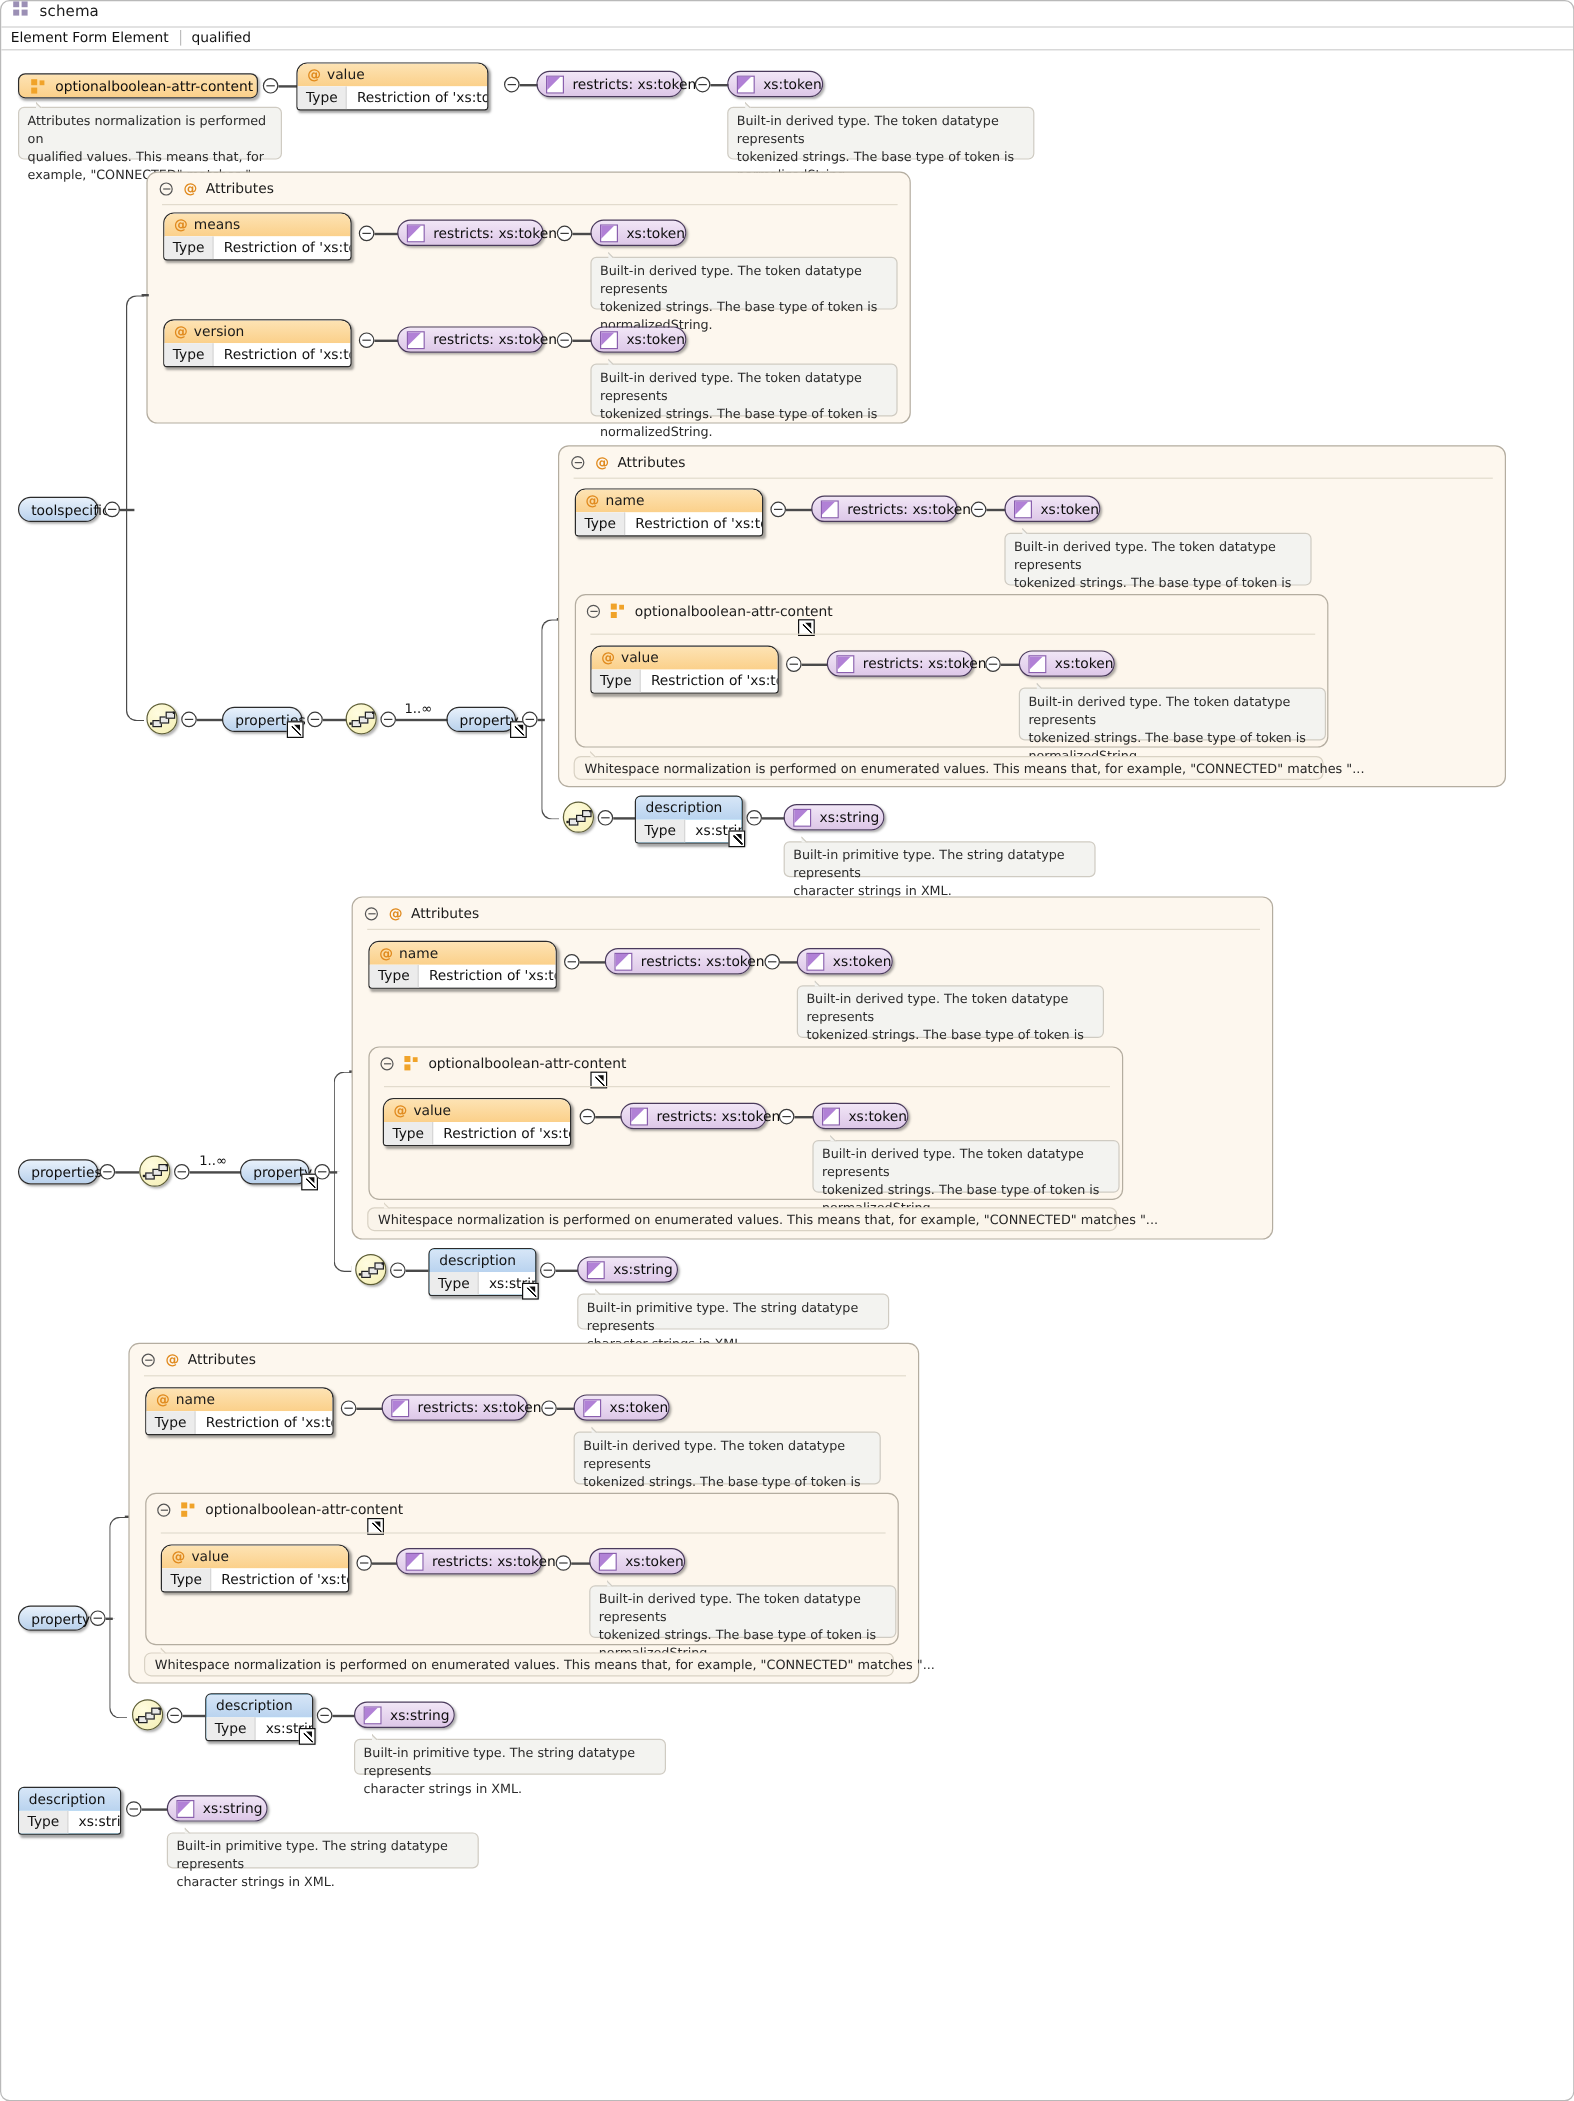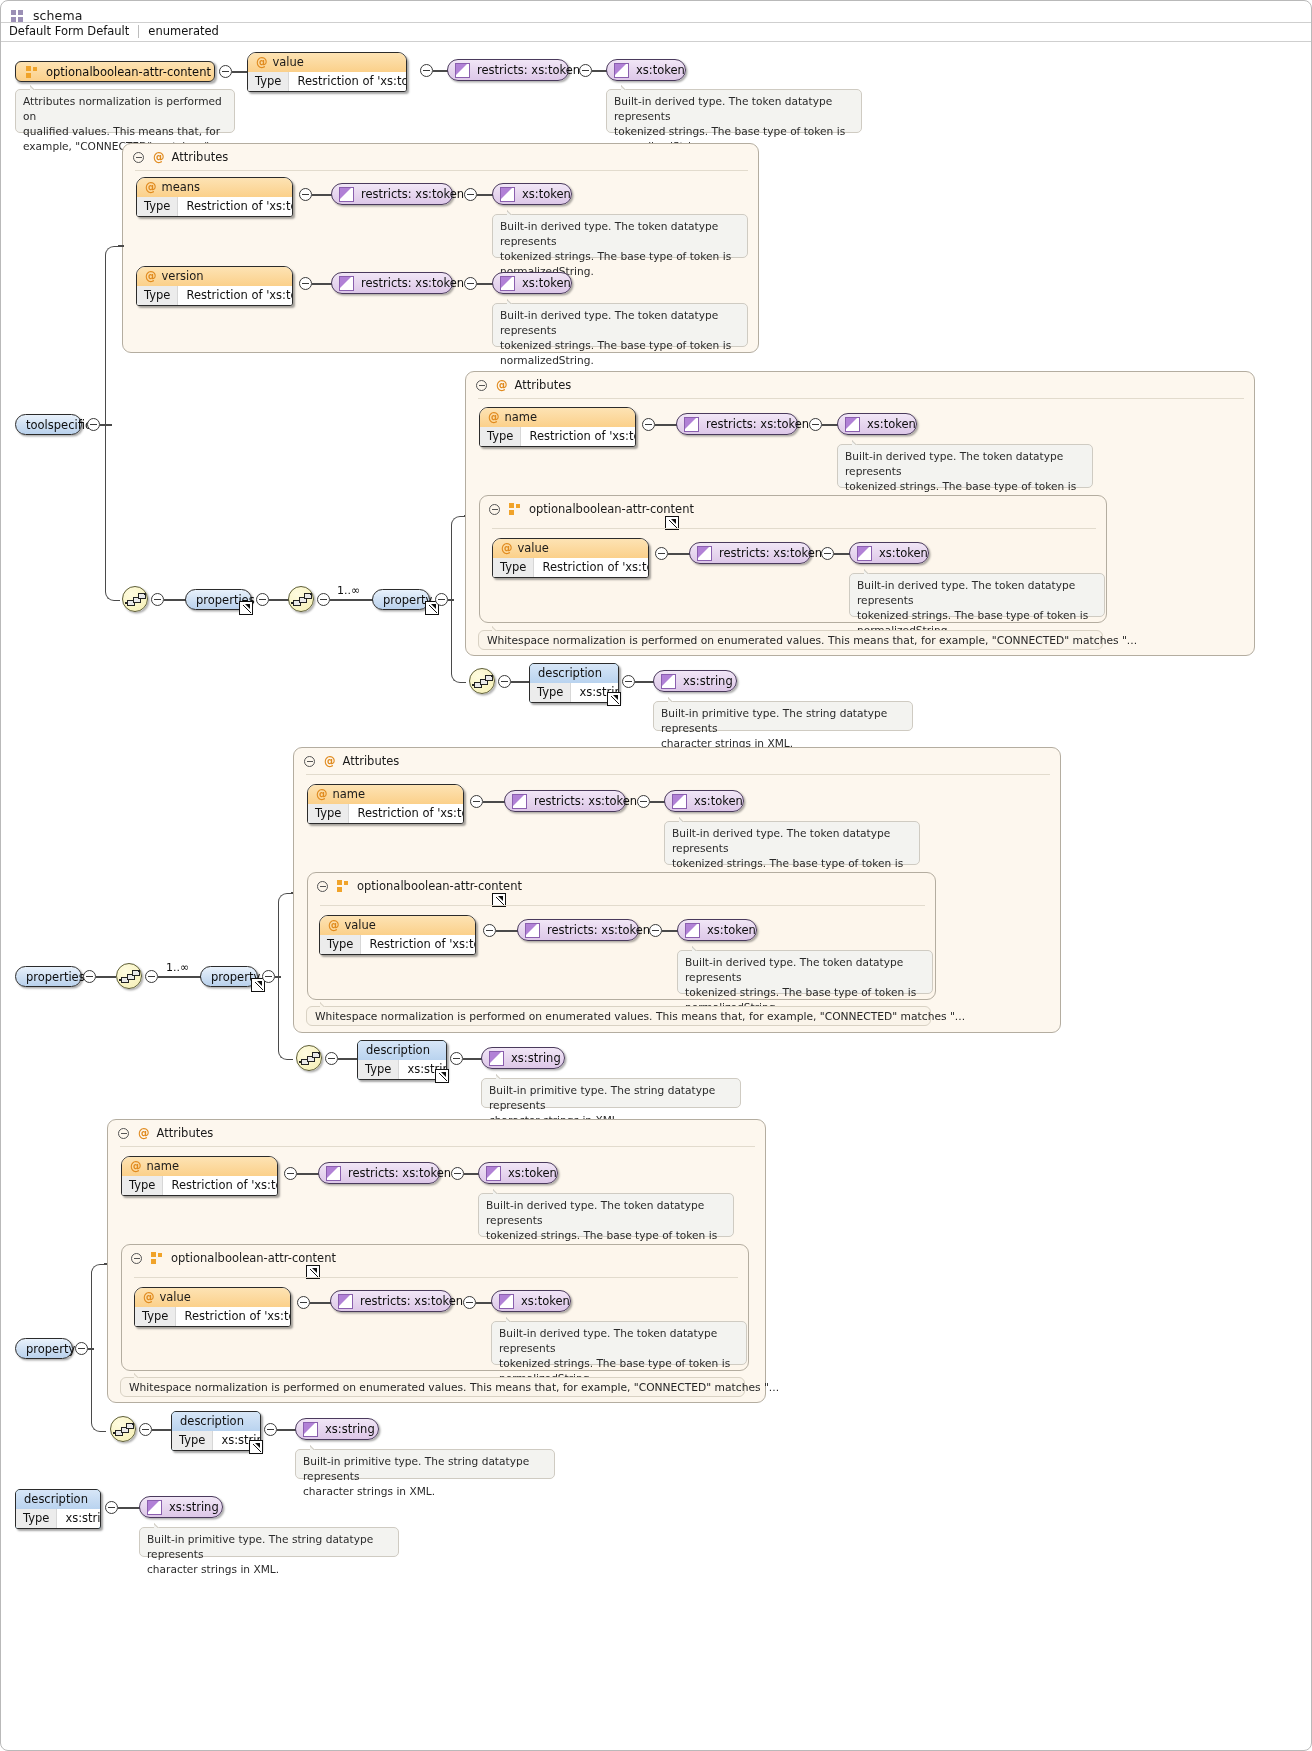--- a/index.html
+++ b/index.html
@@ -2,21 +2,21 @@
 <html><head>
 <meta charset="utf-8">
 <style>
   html,body{margin:0;padding:0;background:#ffffff;}
   body{font-family:"DejaVu Sans","Liberation Sans",sans-serif;}
   #canvas{position:relative;width:1312px;height:1751px;overflow:hidden;background:#fff;
           border:1px solid #b9b9b9;border-radius:8px;box-sizing:border-box;}
 
   
   .schema-header{position:absolute;left:0;top:0;width:1310px;height:40px;}
-  .schema-title-row{display:flex;align-items:flex-end;height:22px;padding-left:10px;}
+  .schema-title-row{display:flex;align-items:flex-start;height:22px;padding-left:10px;}
   .schema-title{font-size:12.5px;color:#1b1b1b;margin-left:9px;letter-spacing:.1px;}
   .sq-icon{display:inline-block;width:13px;height:13px;position:relative;}
   .sq-icon i{position:absolute;display:block;}
   .sq-icon.purple i{background:#9b8fb5;}
   .sq-icon.purple i:nth-child(1){left:0;top:0;width:5px;height:5px;}
   .sq-icon.purple i:nth-child(2){left:7px;top:0;width:5px;height:5px;}
   .sq-icon.purple i:nth-child(3){left:0;top:7px;width:5px;height:5px;}
   .sq-icon.purple i:nth-child(4){left:7px;top:7px;width:5px;height:5px;}
   .sq-icon.orange i{background:#f0a32a;}
   .sq-icon.orange i:nth-child(1){left:0;top:0;width:5px;height:5px;}
@@ -143,23 +143,23 @@
       <span class="sq-icon purple">
           <i></i>
           <i></i>
           <i></i>
           <i></i>
         </span>
       <span class="schema-title">schema</span>
     </div>
     <div class="hrule"></div>
     <div class="meta-row">
-      <span class="meta-key">Default Form Default</span>
+      <span class="meta-key">Element Form Element</span>
       <span class="meta-sep"></span>
-      <span class="meta-val">enumerated</span>
+      <span class="meta-val">qualified</span>
     </div>
     <div class="hrule2"></div>
   </div>
 
   <div class="pill" style="left:14px;top:60px;width:200px;text-align:left;padding-left:30px;border-radius:6px;background:linear-gradient(to bottom,#fde3b4,#fbd08a);">
     <span class="sq-icon orange abs" style="left:10px;top:4px;">
         <i></i>
         <i></i>
         <i></i>
       </span>

